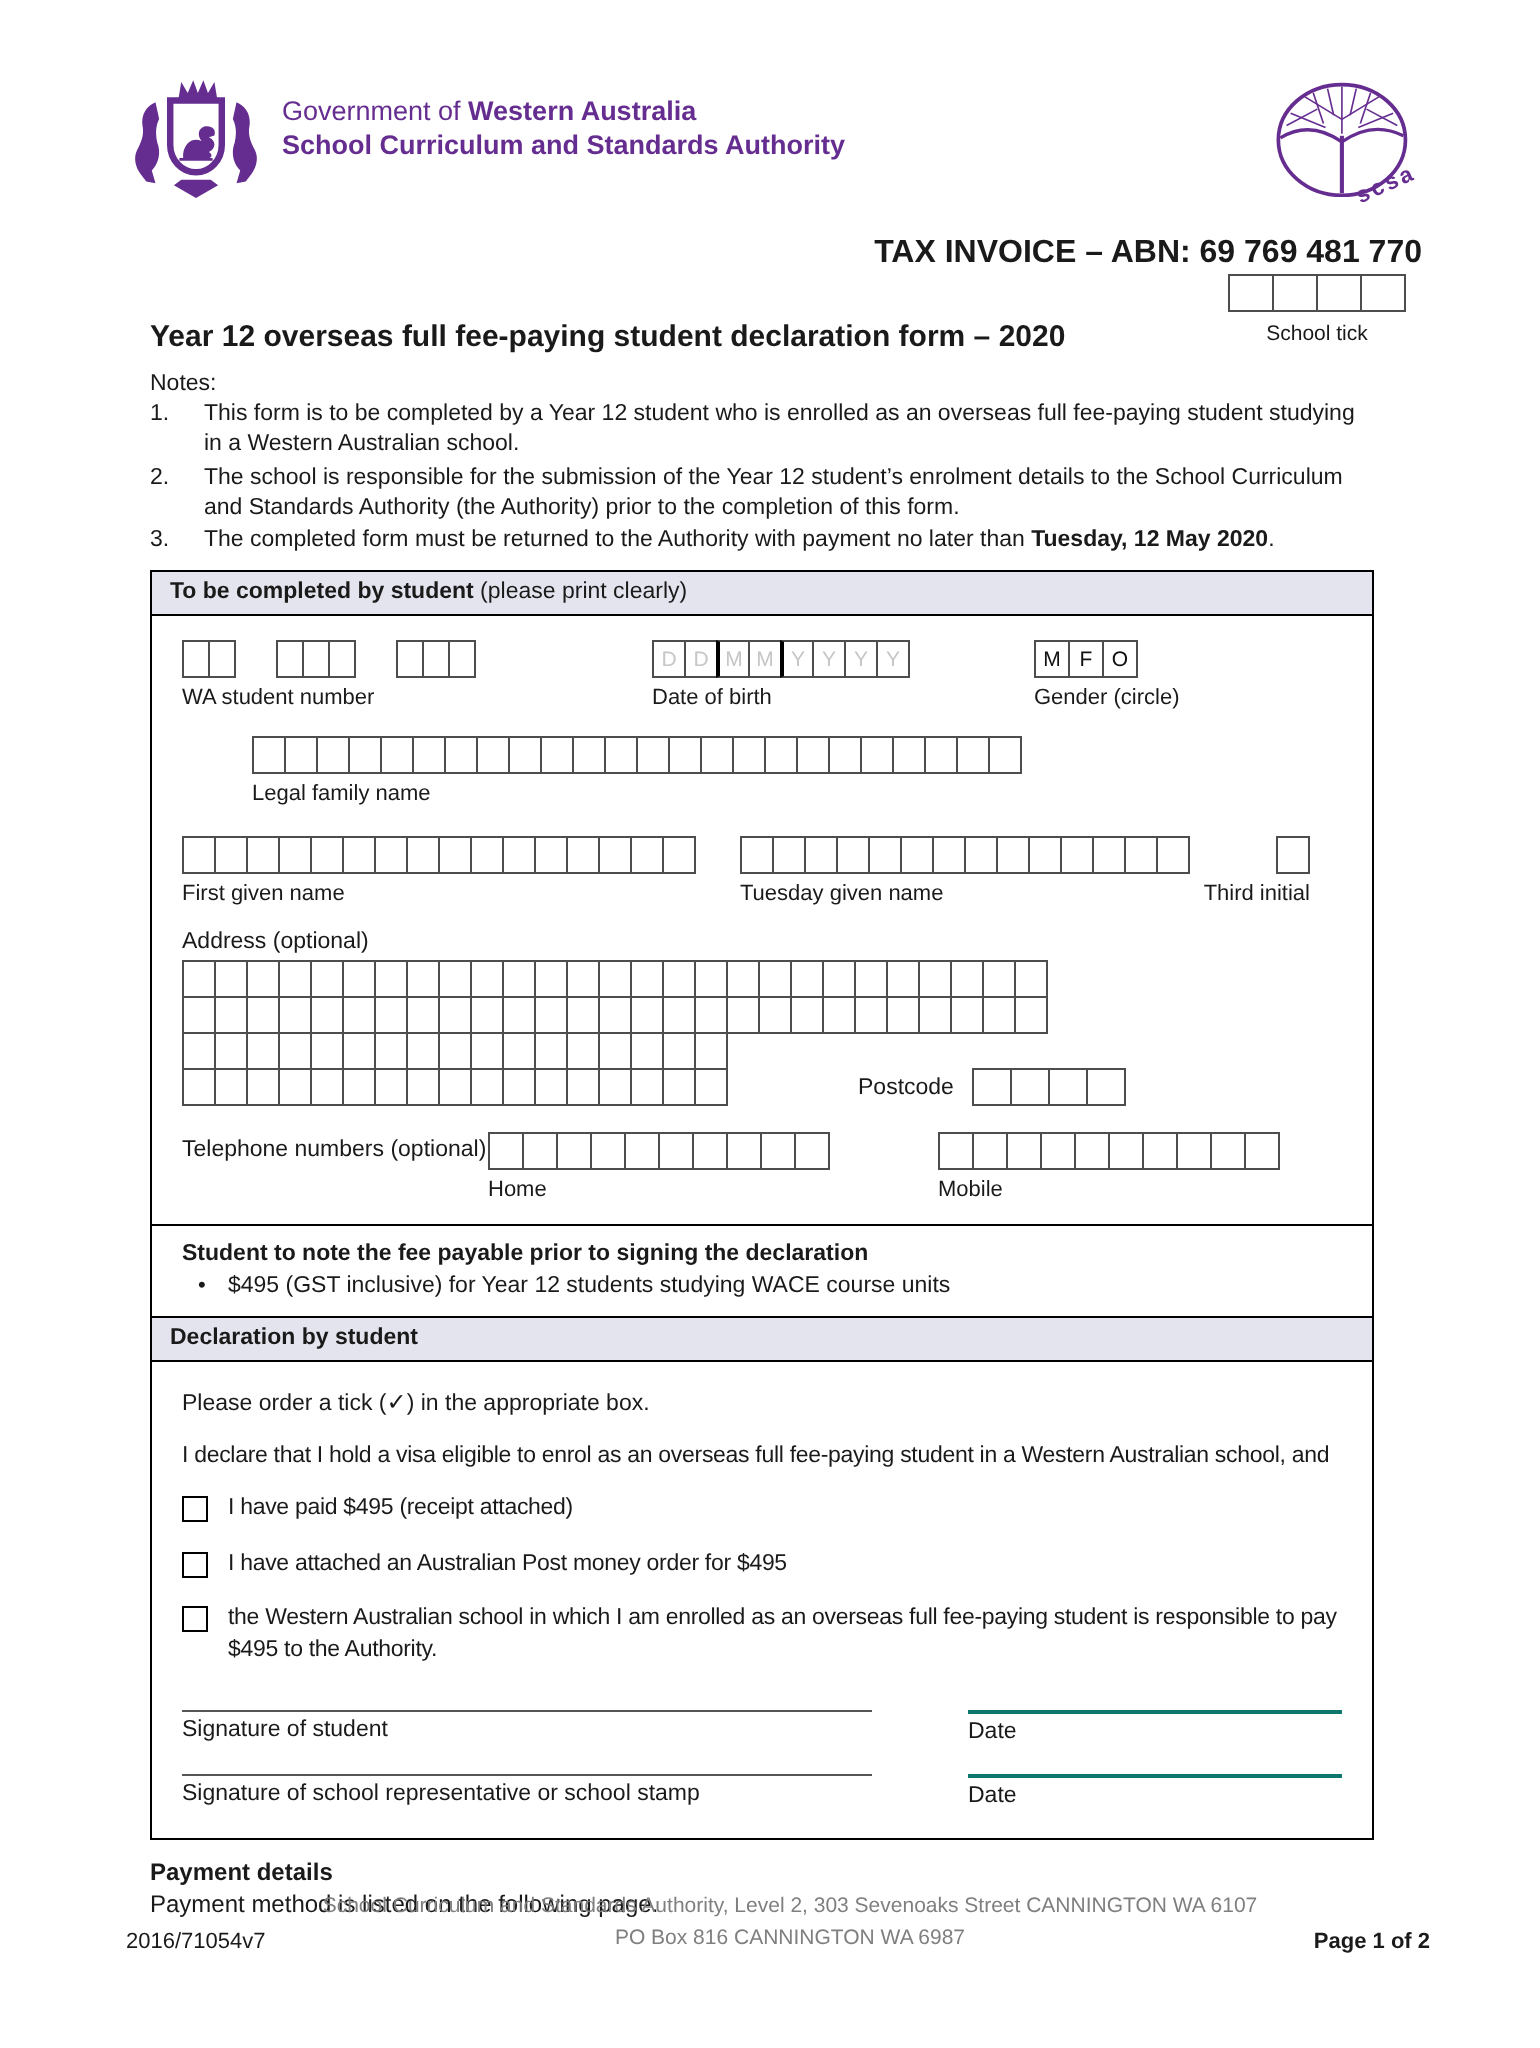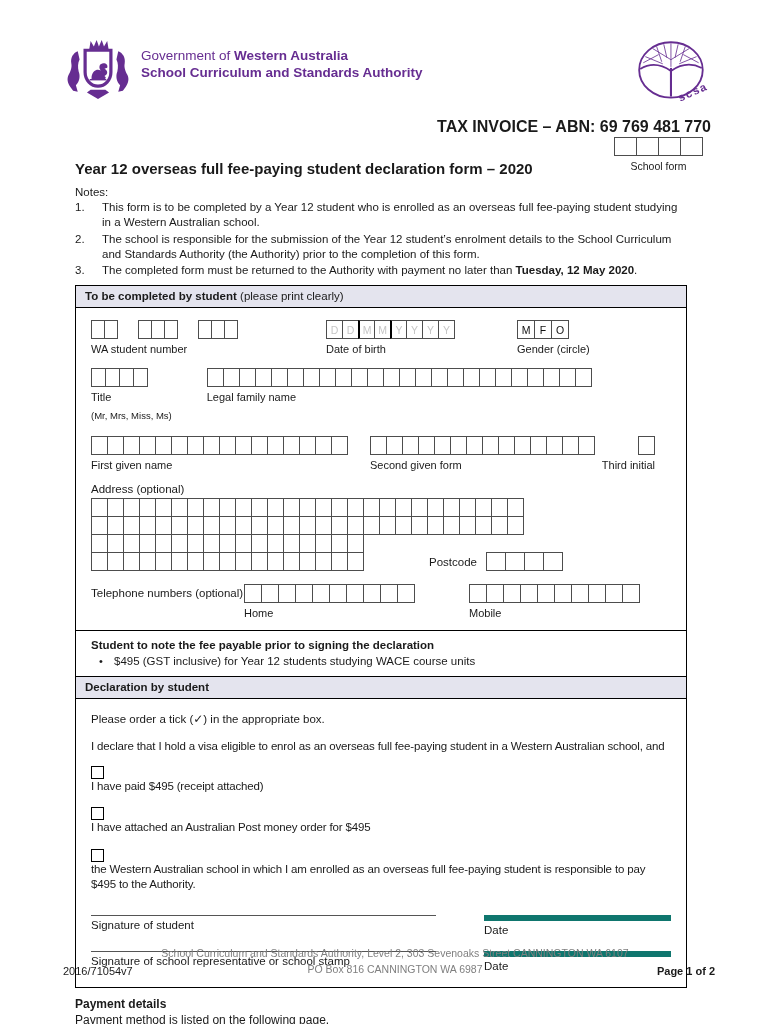--- a/index.html
+++ b/index.html
@@ -84,29 +84,29 @@
   .fee-section { border-top: 1px solid #000; padding: 8px 15px 9px; }
   .fee-heading { font-weight: bold; font-size: 11.5px; }
   .fee-bullet-row { display: flex; margin-top: 4px; padding-left: 8px; }
   .fee-bullet { width: 15px; flex: none; font-size: 11px; }
 
   .decl-header { border-top: 1px solid #000; }
   .decl-content { padding: 13px 15px 15px; }
   .decl-content p { margin-bottom: 11px; line-height: 1.3; }
   .tight { letter-spacing: -0.15px; }
   .tick { font-size: 12px; }
-  .option-row { display: flex; margin-bottom: 12px; line-height: 1.35; flex-direction: column; }
+  .option-row { display: flex; margin-bottom: 12px; line-height: 1.35; }
   .checkbox { width: 13px; height: 13px; border: 1.4px solid #000; flex: none; margin-right: 10px; margin-top: 1px; background: #fff; }
   .option-text { letter-spacing: -0.15px; }
 
   .sig-area { margin-top: 22px; }
   .sig-row { display: flex; margin-top: 15px; }
   .sig-row:first-child { margin-top: 0; }
   .sig-col { width: 345px; border-top: 1px solid #555; padding-top: 3px; font-size: 11.5px; }
-  .date-col { margin-left: 48px; flex: 1; border-top: 6px solid #0f766e; padding-top: 3px; font-size: 11.5px; }
+  .date-col { margin-left: 48px; flex: 1; border-top: 2px solid #0f766e; padding-top: 3px; font-size: 11.5px; }
 
   .payment { margin-top: 9px; }
   .payment-heading { font-weight: bold; font-size: 12px; }
   .payment-text { font-size: 12px; margin-top: 2px; }
 
   
   .footer { position: absolute; left: 75px; width: 640px; top: 946px; }
   .footer-center { text-align: center; color: var(--footer-gray); font-size: 10.5px; line-height: 1.5; }
   .link { color: var(--link-blue); text-decoration: underline; cursor: pointer; }
   .doc-number { position: absolute; left: -12px; bottom: 1px; color: #1a1a1a; font-size: 11px; }
@@ -157,21 +157,21 @@
 
 <div class="tax-line">TAX INVOICE – ABN: 69 769 481 770</div>
 
 <div class="school-code">
   <div class="cells sc">
       <span class="cell"></span>
       <span class="cell"></span>
       <span class="cell"></span>
       <span class="cell"></span>
     </div>
-  <div class="school-code-label">School form</div>
+  <div class="school-code-label">School tick</div>
 </div>
 
 <h1 class="doc-title">Year 12 overseas full fee-paying student declaration form – 2020</h1>
 
 <div class="content">
 
   <div class="notes">
     <div class="notes-heading">Notes:</div>
     <div class="note-item">
       <span class="note-num">1.</span>
@@ -232,30 +232,20 @@
           <div class="cells gd">
               <span class="cell">M</span>
               <span class="cell">F</span>
               <span class="cell">O</span>
             </div>
           <div class="field-label">Gender (circle)</div>
         </div>
       </div>
 
       <div class="frow row-b">
-        <div class="field">
-          <div class="cells tl">
-              <span class="cell"></span>
-              <span class="cell"></span>
-              <span class="cell"></span>
-              <span class="cell"></span>
-            </div>
-          <div class="field-label">Title</div>
-          <div class="field-sublabel">(Mr, Mrs, Miss, Ms)</div>
-        </div>
         <div class="field" style="margin-left:35px">
           <div class="cells">
               <span class="cell"></span>
               <span class="cell"></span>
               <span class="cell"></span>
               <span class="cell"></span>
               <span class="cell"></span>
               <span class="cell"></span>
               <span class="cell"></span>
               <span class="cell"></span>
@@ -312,21 +302,21 @@
               <span class="cell"></span>
               <span class="cell"></span>
               <span class="cell"></span>
               <span class="cell"></span>
               <span class="cell"></span>
               <span class="cell"></span>
               <span class="cell"></span>
               <span class="cell"></span>
               <span class="cell"></span>
             </div>
-          <div class="field-label">Second given form</div>
+          <div class="field-label">Tuesday given name</div>
         </div>
         <div class="field third-field">
           <div class="cells">
               <span class="cell"></span>
             </div>
           <div class="field-label">Third initial</div>
         </div>
       </div>
 
       <div class="address-wrap">

